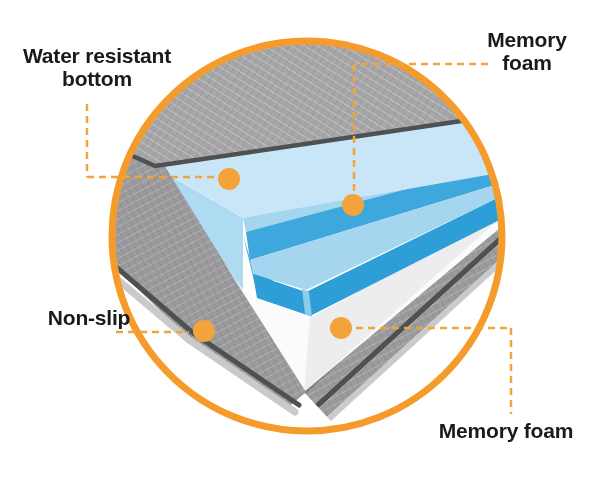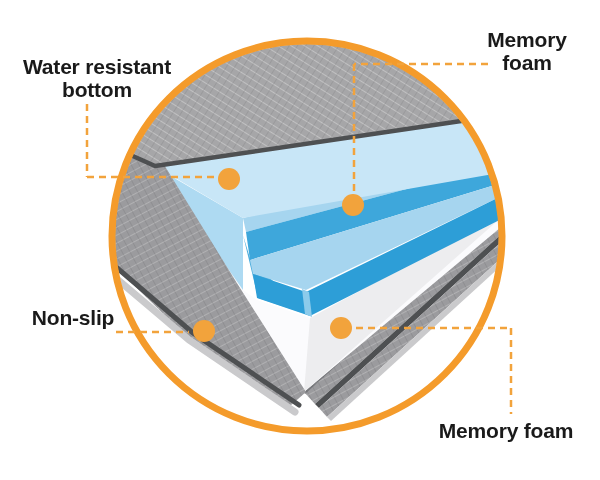--- a/index.html
+++ b/index.html
@@ -5,23 +5,23 @@
   html,body{margin:0;padding:0;background:#ffffff;}
   .stage{
     position:relative;width:600px;height:480px;background:#ffffff;overflow:hidden;
     font-family:"Liberation Sans","DejaVu Sans",sans-serif;
   }
   .stage svg{position:absolute;left:0;top:0;}
   .callout-label{
     position:absolute;color:#1a1a1a;font-weight:700;font-size:21px;line-height:23px;
     text-align:center;letter-spacing:-0.2px;
   }
-  .label-water{left:12px;top:44px;width:170px;margin-top:11px;}
+  .label-water{left:12px;top:44px;width:170px;}
   .label-memory{left:455px;top:28px;width:144px;}
-  .label-nonslip{left:8px;top:306px;width:130px;}
+  .label-nonslip{left:24px;top:306px;width:130px;}
   .label-comfort{left:420px;top:419px;width:172px;}
   .callout-label span{display:block;}
 </style>
 </head>
 <body>
 
 <div class="stage">
 
   <svg width="600" height="480" viewBox="0 0 600 480">
     <defs>

